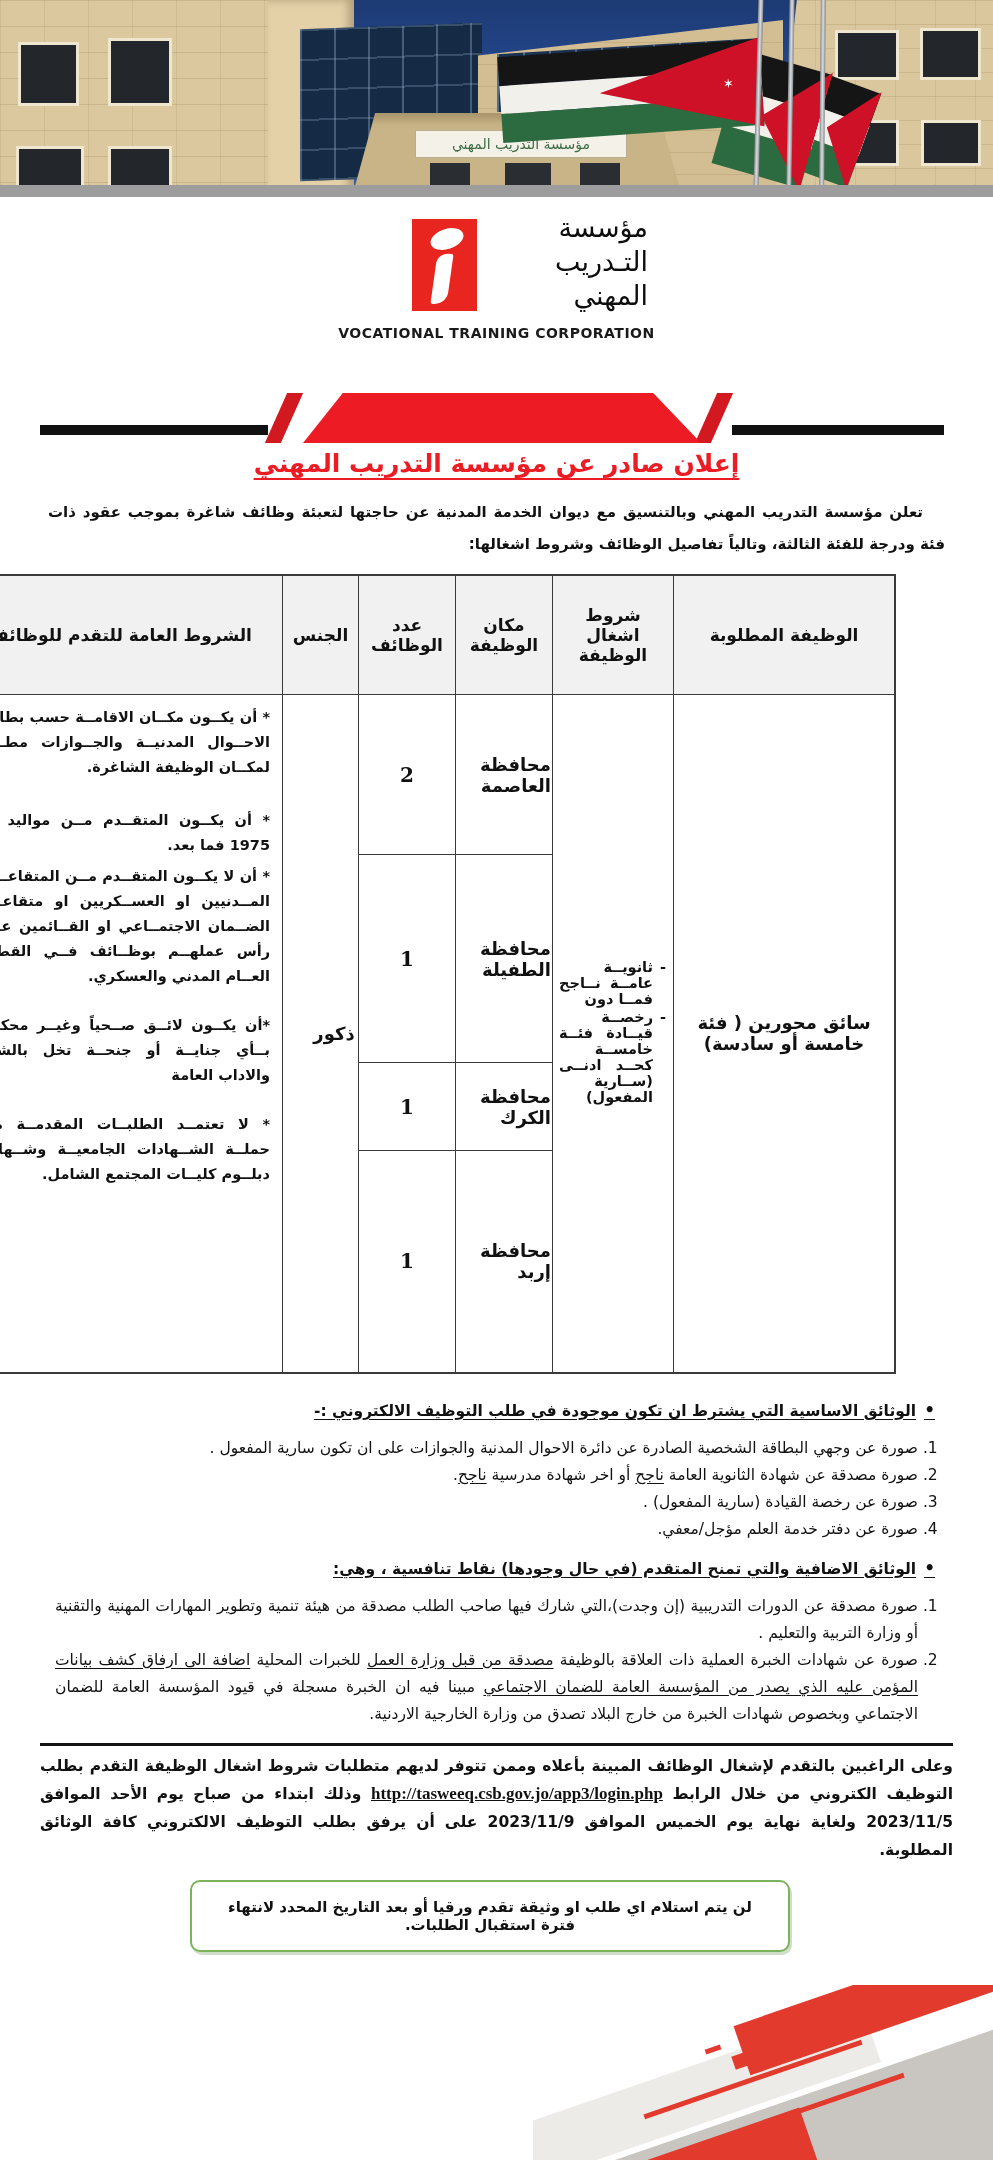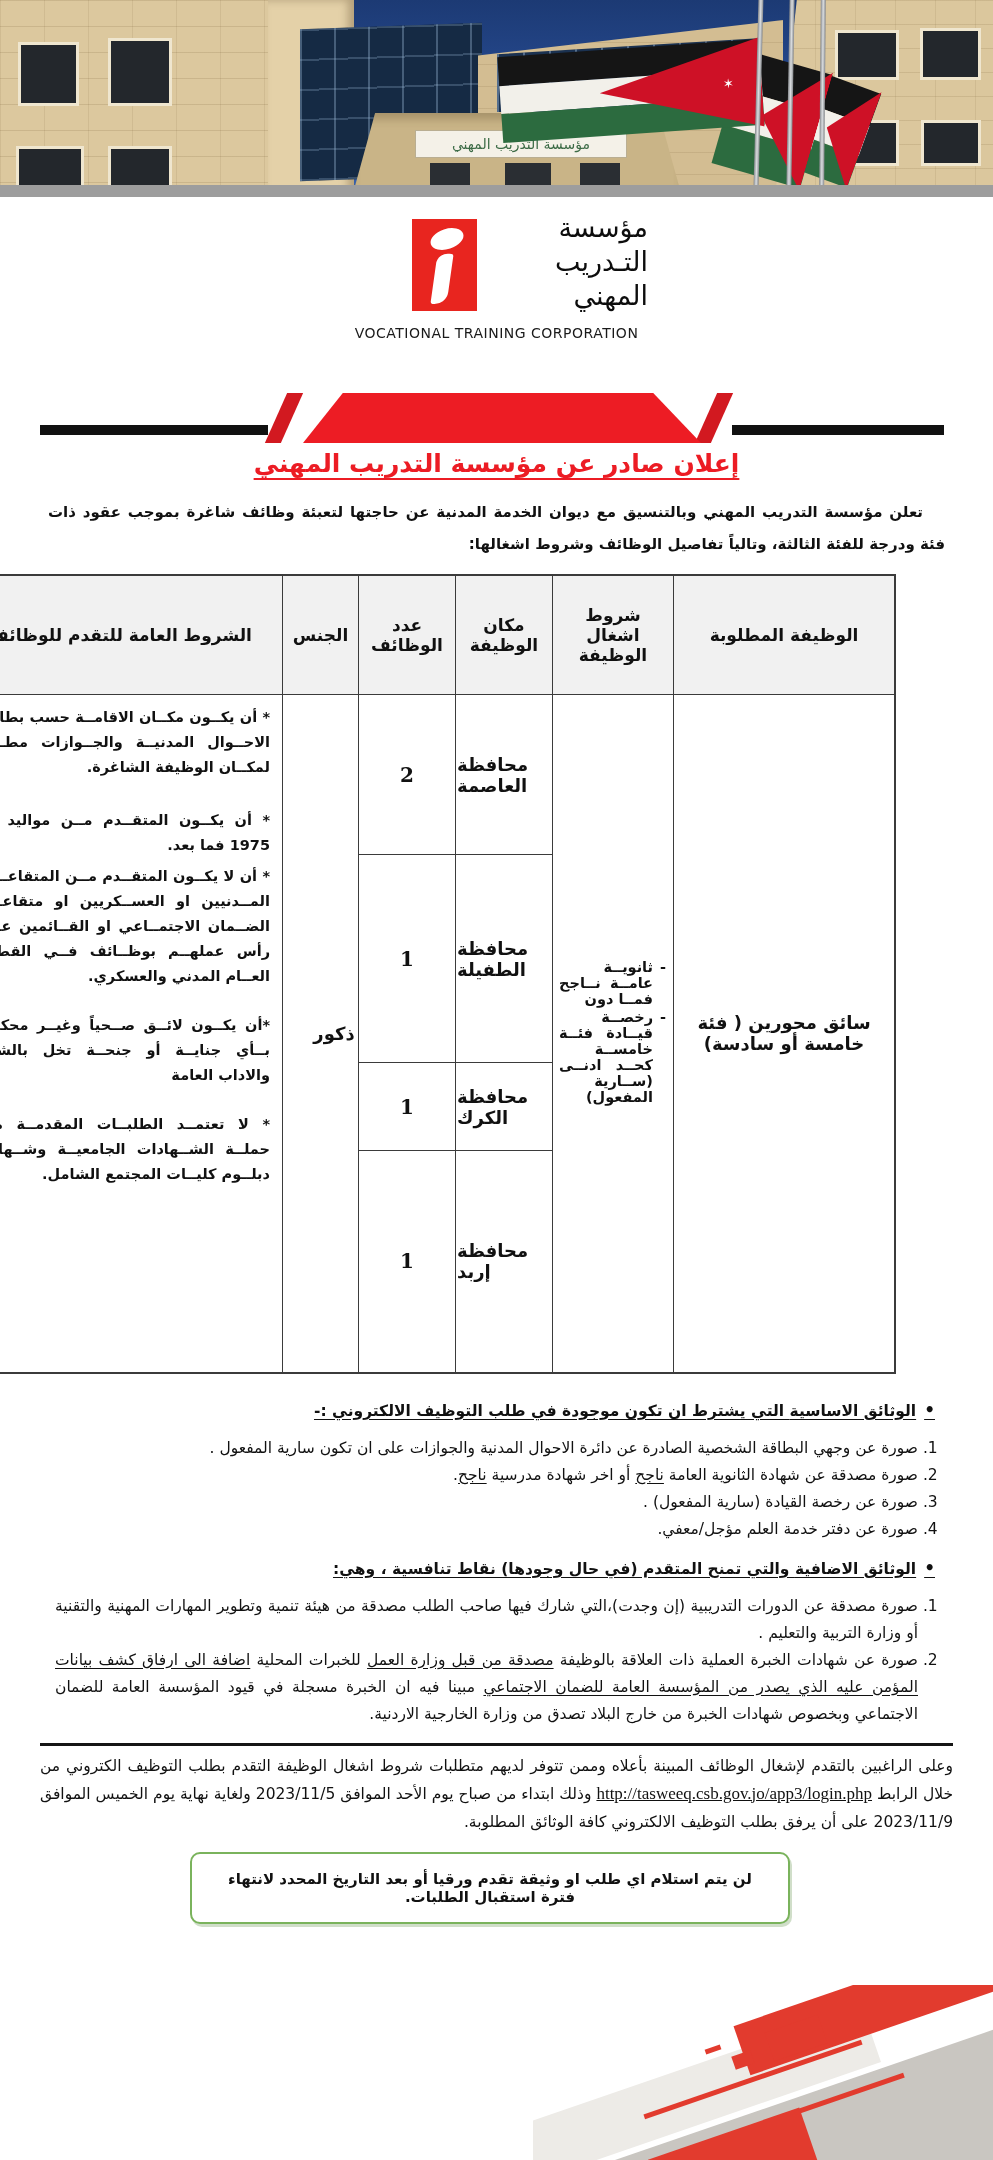--- a/index.html
+++ b/index.html
@@ -54,21 +54,21 @@
   
   .logo-row{position:relative;height:188px;}
   .logo-mark{position:absolute;left:412px;top:22px;width:65px;height:92px;background:#e8251f;}
   .logo-mark .head{position:absolute;left:18px;top:10px;width:34px;height:20px;background:#fff;
                    border-radius:50%;transform:rotate(-18deg);}
   .logo-mark .body{position:absolute;left:22px;top:34px;width:16px;height:52px;background:#fff;
                    border-radius:12px 2px 14px 2px;transform:rotate(8deg);}
   .logo-text{position:absolute;left:482px;top:14px;width:166px;text-align:right;direction:rtl;
              font-weight:normal;font-size:27px;line-height:34px;color:#0d0d0d;}
   .logo-latin{position:absolute;left:0;right:0;top:128px;text-align:center;
-              font-weight:normal;font-size:14px;letter-spacing:.5px;color:#1a1a1a;}
+              font-weight:bold;font-size:14px;letter-spacing:.5px;color:#1a1a1a;}
 
   
   .banner{position:relative;height:58px;}
   .bn-black{position:absolute;top:40px;height:10px;background:#111;}
   .bn-black.l{left:40px;width:228px;}
   .bn-black.r{left:732px;width:212px;}
   .bn-red{position:absolute;left:303px;top:8px;width:398px;height:50px;background:#ed1c24;
           clip-path:polygon(10% 0,88% 0,100% 100%,0 100%);}
   .bn-stripe{position:absolute;top:8px;width:16px;height:50px;background:#d21920;transform:skewX(-24deg);}
   .bn-stripe.l{left:276px;}
@@ -86,41 +86,41 @@
              position:relative;right:43px;width:902px;table-layout:fixed;}
   table.jobs th,table.jobs td{border:1.6px solid #3b3b3b;vertical-align:middle;}
   table.jobs{border:2px solid #3b3b3b;}
   th.c1{width:212px;} th.c2{width:112px;} th.c3{width:88px;} th.c4{width:88px;} th.c5{width:67px;} th.c6{width:315px;}
   table.jobs th{background:#f1f1f1;font-size:17px;font-weight:bold;height:110px;padding:4px;}
   .cell-job{font-size:18px;font-weight:bold;text-align:center;padding:0 14px;}
   .cell-cond{font-size:14.5px;font-weight:bold;padding:4px 6px;}
   .cell-cond ul{margin:0;padding:0 14px 0 0;list-style:none;}
   .cell-cond li{position:relative;text-align:justify;line-height:16px;margin-bottom:2px;}
   .cell-cond li::before{content:"-";position:absolute;right:-13px;top:0;}
-  .cell-place{font-size:18px;font-weight:bold;text-align:left;}
+  .cell-place{font-size:18px;font-weight:bold;text-align:right;}
   .cell-count{font-size:20px;font-weight:bold;text-align:center;font-family:"DejaVu Serif","Liberation Serif",serif;}
   .cell-gender{font-size:18px;font-weight:bold;text-align:center;padding-left:28px;}
   .cell-general{vertical-align:top !important;padding:10px 12px;font-size:14.5px;font-weight:bold;}
   .cell-general p{margin:0 0 0 0;text-align:justify;line-height:25px;}
   .gap-lg{margin-top:28px !important;} .gap-md{margin-top:6px !important;} .gap-xl{margin-top:24px !important;}
   tr.r1{height:160px;} tr.r2{height:208px;} tr.r3{height:88px;} tr.r4{height:222px;}
 
   
   .docs{direction:rtl;margin:26px 40px 0 40px;font-size:15.5px;}
   .docs-intro{font-weight:bold;margin:0 0 4px 0;}
   .doc-head{font-weight:bold;margin:3px 18px 2px 0;text-decoration:underline;text-underline-offset:3px;}
   .doc-head::before{content:"\2022";margin-left:8px;font-size:17px;}
   .doc-head .hd{font-weight:bold;}
   ol.doc-list{margin:15px;padding:0 20px 0 0;}
   ol.doc-list li{line-height:27px;text-align:justify;}
   .useg{text-decoration:underline;text-underline-offset:3px;}
 
   
   .closing{direction:rtl;margin:10px 40px 0 40px;border-top:3px solid #151515;padding-top:6px;
-           font-size:15.5px;line-height:28px;text-align:justify;}
+           font-size:15.5px;line-height:28px;text-align:justify;font-weight:bold;}
   .closing .link{text-decoration:underline;color:#111;font-family:"Liberation Serif","DejaVu Serif",serif;
                  font-size:17px;cursor:pointer;}
 
   
   .note-box{direction:rtl;width:560px;margin:16px auto 0 190px;border:2.5px solid #7ab35c;border-radius:10px;
             box-shadow:2px 3px 0 rgba(120,160,100,.35);padding:16px 18px;text-align:center;
             font-size:15px;font-weight:bold;background:#fff;position:relative;z-index:3;}
 
   
   .deco{position:absolute;right:0;bottom:0;width:460px;height:175px;overflow:hidden;z-index:1;}

